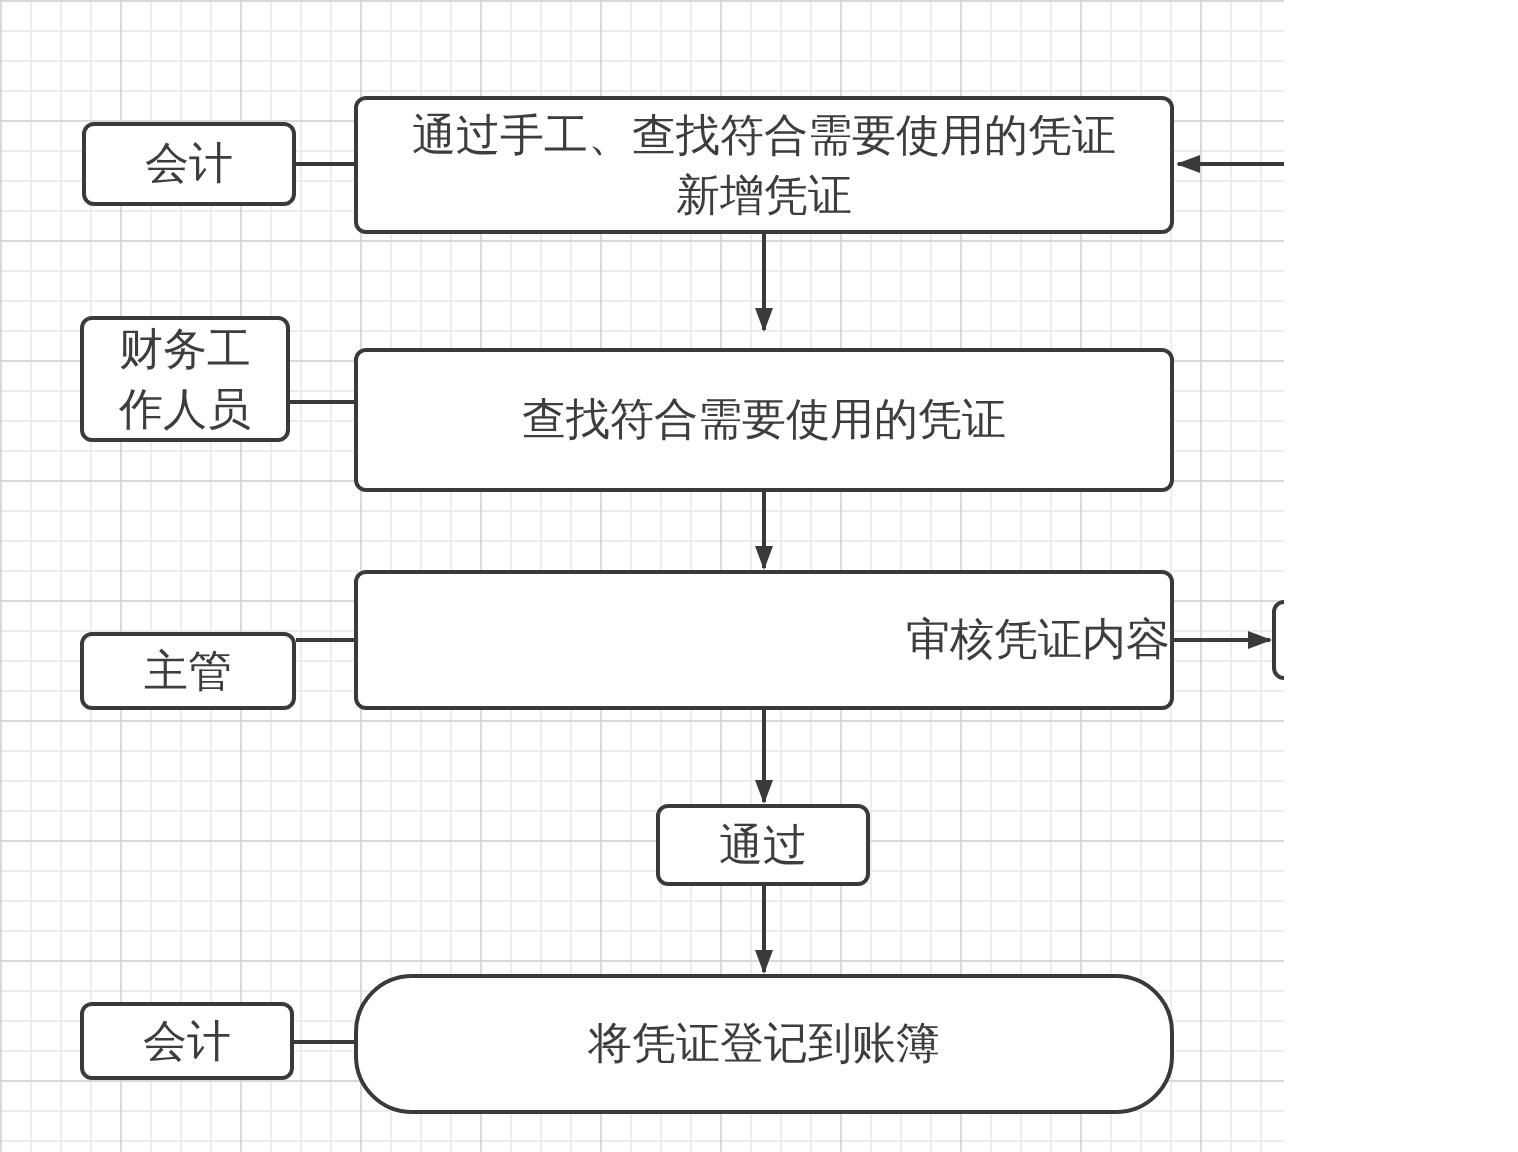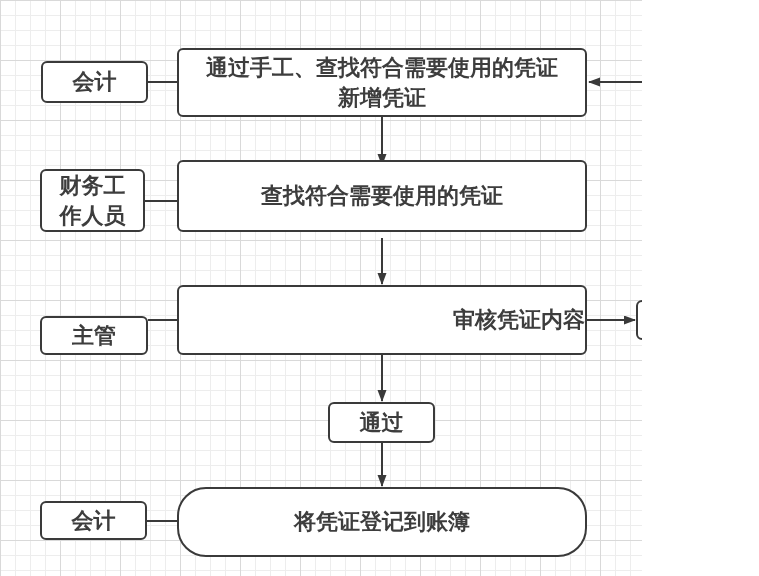--- a/index.html
+++ b/index.html
@@ -13,21 +13,20 @@
     width: 642px;
     height: 576px;
     overflow: hidden;
     background-color: #ffffff;
     background-image:
       linear-gradient(to right, #d9d9d9 1px, transparent 1px),
       linear-gradient(to bottom, #d9d9d9 1px, transparent 1px),
       linear-gradient(to right, #ededed 1px, transparent 1px),
       linear-gradient(to bottom, #ededed 1px, transparent 1px);
     background-size: 60px 60px, 60px 60px, 15px 15px, 15px 15px;
-    font-weight: bold;
   }
   svg.connectors {
     position: absolute;
     left: 0; top: 0;
     width: 759px; height: 576px;
   }
   .node {
     position: absolute;
     box-sizing: border-box;
     background: #ffffff;
@@ -38,27 +37,27 @@
     justify-content: center;
     text-align: center;
     color: #3d3d3d;
     font-size: 22px;
     line-height: 1.32;
   }
   .node span { white-space: pre-line; }
 
   
   #role-accountant-top    { left: 41px;  top: 61px;  width: 107px; height: 42px; }
-  #role-finance-staff     { left: 40px;  top: 169px; width: 105px; height: 63px; }
+  #role-finance-staff     { left: 40px;  top: 158px; width: 105px; height: 63px; }
   #role-supervisor        { left: 40px;  top: 300px; width: 108px; height: 39px; margin-top: 16px; }
   #role-accountant-bottom { left: 40px;  top: 501px; width: 107px; height: 39px; }
 
   
   #step-add-voucher     { left: 177px; top: 48px;  width: 410px; height: 69px; }
-  #step-find-voucher    { left: 177px; top: 160px; width: 410px; height: 72px; align-items: center; }
+  #step-find-voucher    { left: 177px; top: 174px; width: 410px; height: 72px; align-items: center; }
   #step-review-voucher  { left: 177px; top: 285px; width: 410px; height: 70px; justify-content: flex-end; }
   #step-pass            { left: 328px; top: 402px; width: 107px; height: 41px; }
   #step-register-ledger { left: 177px; top: 487px; width: 410px; height: 70px; border-radius: 29px; }
   #step-reject          { left: 636px; top: 300px; width: 107px; height: 40px; }
 </style>
 </head>
 <body>
 
 <div class="canvas">
 

